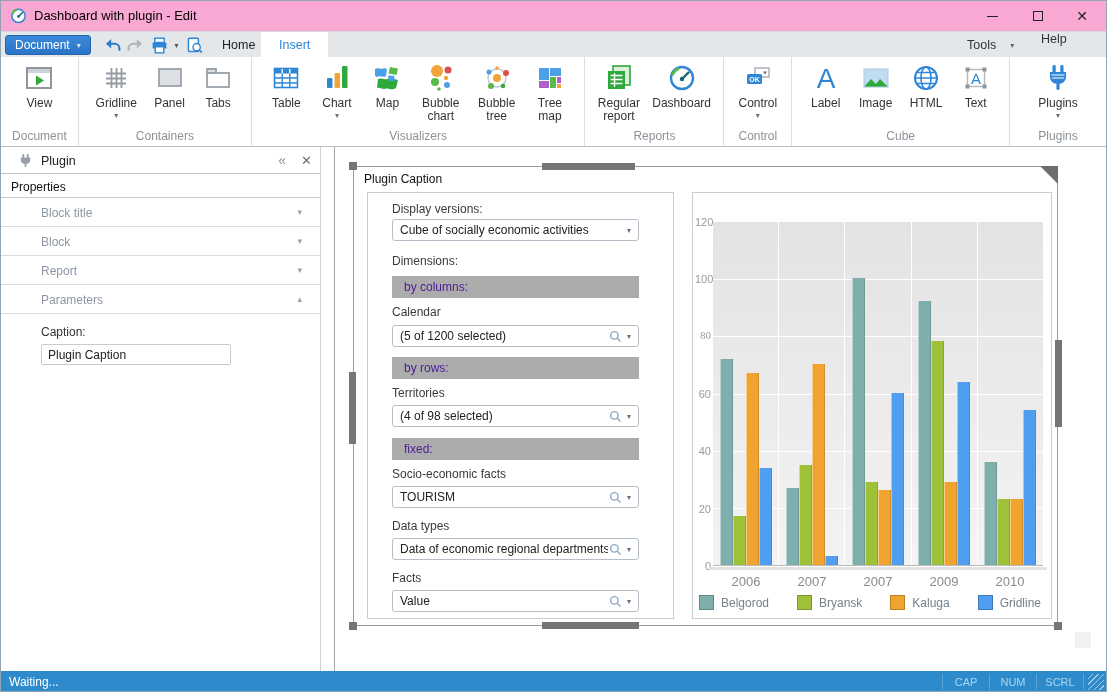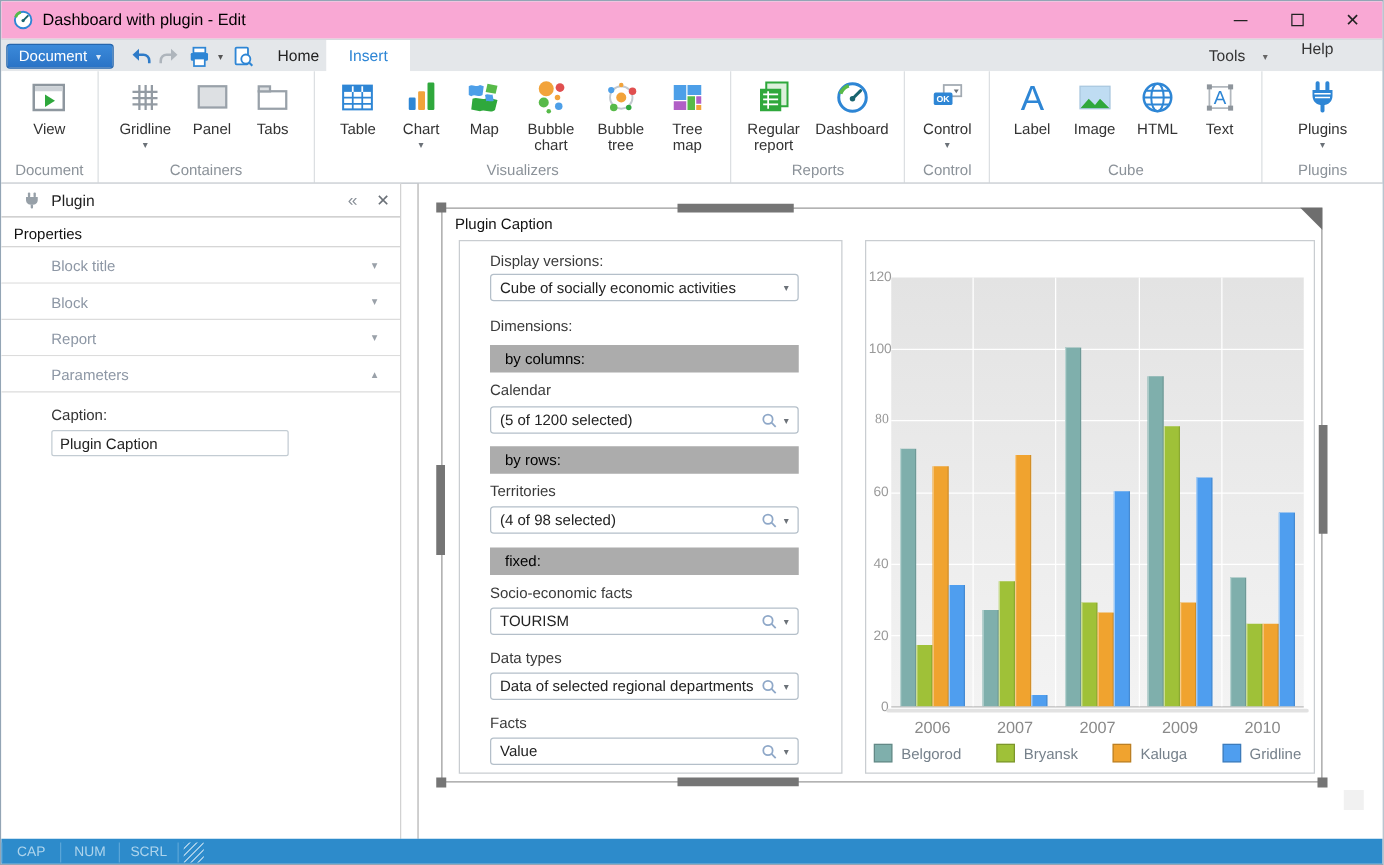--- a/index.html
+++ b/index.html
@@ -67,21 +67,21 @@
   
   #canvas { position:absolute; left:334px; top:146px; width:773px; height:524px; background:#fff; }
   #widget { position:absolute; left:18px; top:19px; width:705px; height:460px; border:1px solid #9a9a9a; background:#fff; }
   #widget-title { position:absolute; left:10px; top:5px; font-size:12px; color:#111; }
   .handle { position:absolute; background:#757575; }
   .panel { position:absolute; border:1px solid #c9cdd1; background:#fff; }
   #form-panel { left:13px; top:25px; width:307px; height:427px; }
   #chart-panel { left:338px; top:25px; width:360px; height:427px; }
 
   .f-label { position:absolute; left:24px; font-size:12px; color:#3a3a3a; }
-  .f-bar { position:absolute; left:24px; width:247px; height:22px; background:#acacac; color:#000000; font-size:12px; line-height:22px; padding-left:12px; }
+  .f-bar { position:absolute; left:24px; width:247px; height:22px; background:#acacac; color:#4c1d95; font-size:12px; line-height:22px; padding-left:12px; }
   .combo { position:absolute; left:24px; width:247px; height:22px; border:1px solid #b4bfc9; border-radius:3px; background:#fff;
            display:flex; align-items:center; }
   .combo-value { flex:1; padding-left:7px; font-size:12px; color:#222; white-space:nowrap; overflow:hidden; }
   .combo-search { width:15px; height:15px; margin-right:4px; flex:none; }
   .combo-arrow { font-size:8px; color:#6b7178; margin-right:7px; flex:none; }
 
   
   #chart-y-axis { position:absolute; left:2px; top:29px; width:16px; height:344px; }
   .ytick { position:absolute; right:0; width:100%; text-align:right; font-size:11px; color:#9a9a9a; }
   #chart-plot { position:absolute; left:20px; top:29px; width:330px; height:344px;
@@ -487,21 +487,21 @@
           <span class="combo-value">TOURISM</span>
           <svg class="combo-search" viewBox="0 0 16 16">
               <circle cx="6.8" cy="6.8" r="4" fill="none" stroke="#8fa8c8" stroke-width="1.5"></circle>
               <path d="M9.8 9.8l3.6 3.6" stroke="#8fa8c8" stroke-width="1.5"></path>
             </svg>
           <span class="combo-arrow">▾</span>
         </div>
 
         <span class="f-label" style="top:326px">Data types</span>
         <div class="combo" style="top:345px">
-          <span class="combo-value">Data of selected regional departments</span>
+          <span class="combo-value">Data of economic regional departments</span>
           <svg class="combo-search" viewBox="0 0 16 16">
               <circle cx="6.8" cy="6.8" r="4" fill="none" stroke="#8fa8c8" stroke-width="1.5"></circle>
               <path d="M9.8 9.8l3.6 3.6" stroke="#8fa8c8" stroke-width="1.5"></path>
             </svg>
           <span class="combo-arrow">▾</span>
         </div>
 
         <span class="f-label" style="top:378px">Facts</span>
         <div class="combo" style="top:397px">
           <span class="combo-value">Value</span>
@@ -587,20 +587,21 @@
               <span class="legend-swatch" style="background: rgb(79, 158, 239);"></span>
               <span class="legend-label">Gridline</span>
             </div>
           </div>
       </div>
     </div>
     <div id="canvas-artifact"></div>
   </div>
 
   <div id="statusbar">
+    <span id="status-text">Waiting...</span>
     <div class="sb-sep"></div>
     <span class="sb-ind">CAP</span>
     <div class="sb-sep"></div>
     <span class="sb-ind">NUM</span>
     <div class="sb-sep"></div>
     <span class="sb-ind">SCRL</span>
     <div class="sb-sep"></div>
     <div id="sb-grip"></div>
   </div>
 

